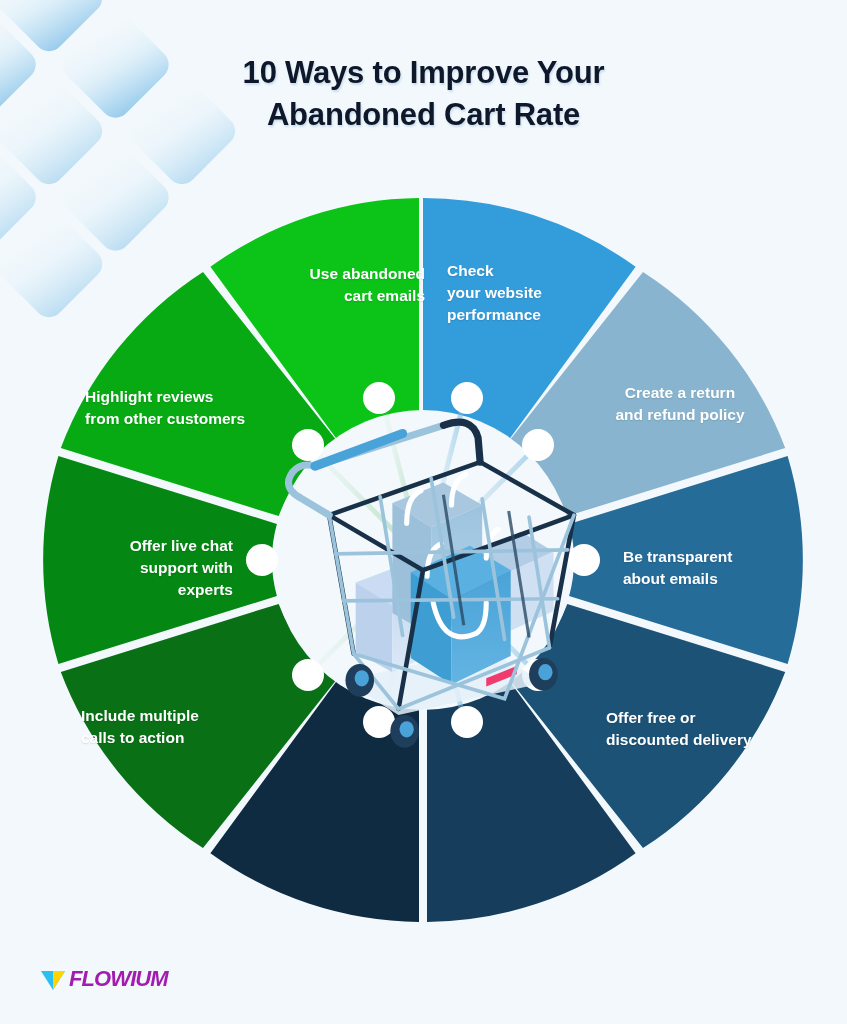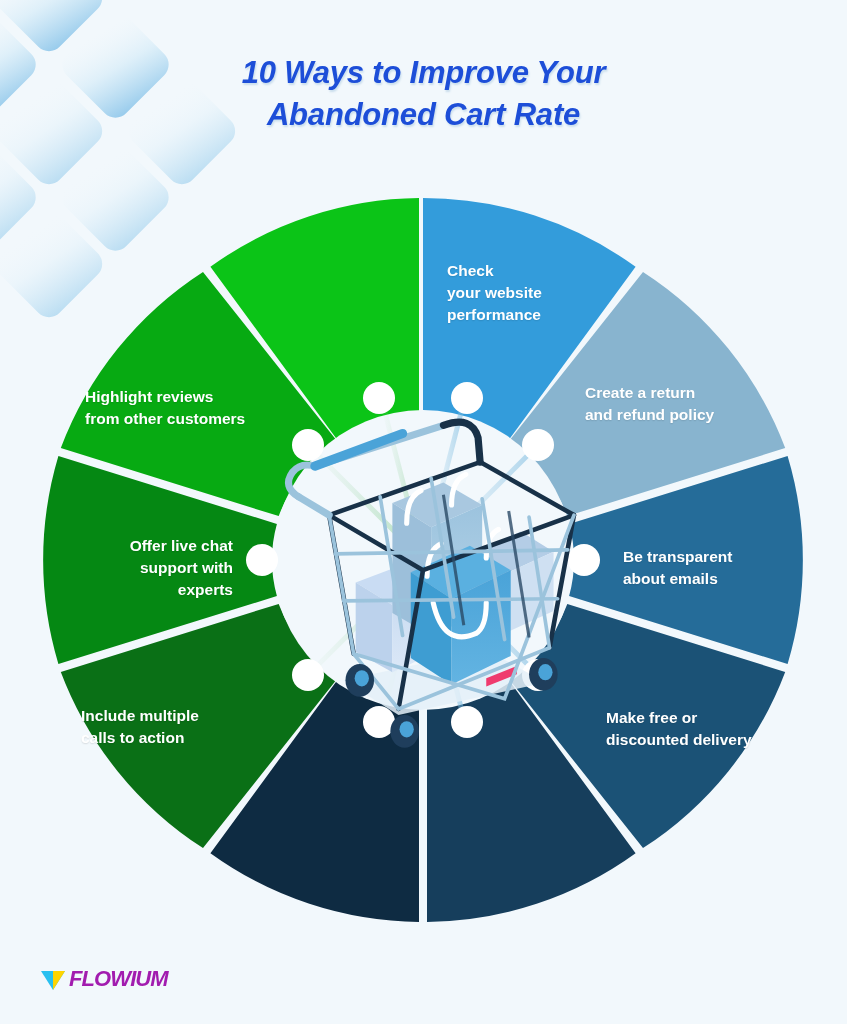--- a/index.html
+++ b/index.html
@@ -95,21 +95,21 @@
       <rect x="178" y="-46" width="84" height="84" rx="15" fill="url(#sqgrad)"></rect>
       <rect x="-10" y="48" width="84" height="84" rx="15" fill="url(#sqgrad2)"></rect>
       <rect x="84" y="48" width="84" height="84" rx="15" fill="url(#sqgrad)"></rect>
       <rect x="-104" y="48" width="84" height="84" rx="15" fill="url(#sqgrad2)"></rect>
       <rect x="-10" y="142" width="84" height="84" rx="15" fill="url(#sqgrad2)"></rect>
       <rect x="-104" y="142" width="84" height="84" rx="15" fill="url(#sqgrad2)"></rect>
       <rect x="84" y="142" width="84" height="84" rx="15" fill="url(#sqgrad2)"></rect>
     </g>
   </svg>
 
-  <div id="title" style="color: #1d4ed8; font-style: italic;">10 Ways to Improve Your
+  <div id="title" style="color: #0f172a;">10 Ways to Improve Your
 Abandoned Cart Rate</div>
 
   <svg id="wheel" viewBox="0 0 800 800">
     <defs>
       <radialGradient id="hubglow" cx="0.5" cy="0.5" r="0.5">
         <stop offset="70%" stop-color="#f2f8fc" stop-opacity="1"></stop>
         <stop offset="100%" stop-color="#f2f8fc" stop-opacity="0"></stop>
       </radialGradient>
       <linearGradient id="spoke-g" x1="0" y1="0" x2="1" y2="0">
         <stop offset="0%" stop-color="#bfe3c6" stop-opacity="0.05"></stop>
@@ -242,33 +242,35 @@
         <ellipse cx="-16" cy="166" rx="7" ry="8" fill="#4aa3d8"></ellipse>
         <ellipse cx="118" cy="112" rx="14" ry="16" fill="#1f3e5c"></ellipse>
         <ellipse cx="120" cy="110" rx="7" ry="8" fill="#4aa3d8"></ellipse>
       </g>
     </g>
   </svg>
 
   <div class="seg-label" style="left:447px;top:260px;width:160px;text-align:left;">Check
 your website
 performance</div>
-  <div class="seg-label" style="left:585px;top:382px;width:190px;text-align:left;">Create a return
+  <div class="seg-label" style="left:585px;top:382px;width:190px;text-align:center;">Create a return
 and refund policy</div>
   <div class="seg-label" style="left:623px;top:546px;width:180px;text-align:left;">Be transparent
 about emails</div>
-  <div class="seg-label" style="left:606px;top:707px;width:200px;text-align:left;">Make free or
+  <div class="seg-label" style="left:606px;top:707px;width:200px;text-align:left;">Offer free or
 discounted delivery</div>
   <div class="seg-label" style="left:81px;top:705px;width:195px;text-align:left;">Include multiple
 calls to action</div>
   <div class="seg-label" style="left:71px;top:535px;width:162px;text-align:right;">Offer live chat
 support with
 experts</div>
   <div class="seg-label" style="left:85px;top:386px;width:235px;text-align:left;">Highlight reviews
 from other customers</div>
+  <div class="seg-label" style="left:235px;top:263px;width:190px;text-align:right;">Use abandoned
+cart emails</div>
 
   <div id="logo">
     <svg width="26" height="24" viewBox="0 0 26 24">
       <path d="M 1 4 L 25 4 L 13 23 Z" fill="#29c0f0"></path>
       <path d="M 13 4 L 25 4 L 13 23 Z" fill="#ffd400"></path>
     </svg>
     <span id="logo-text">FLOWIUM</span>
   </div>
 
 </div>

